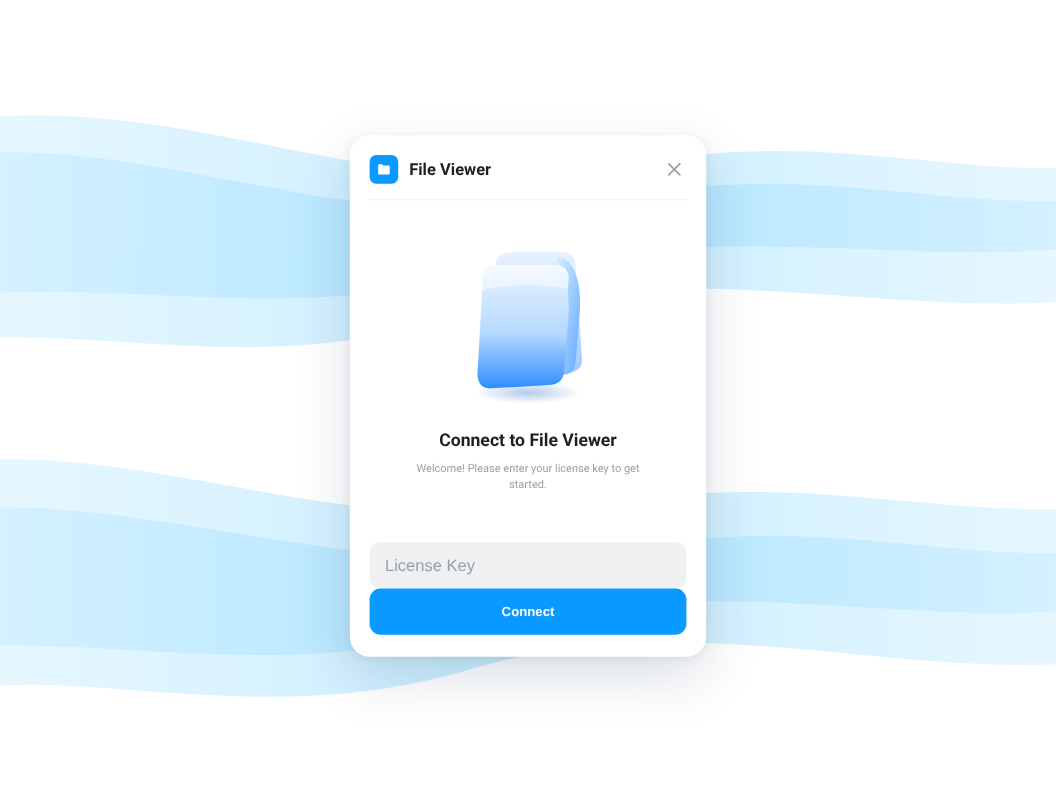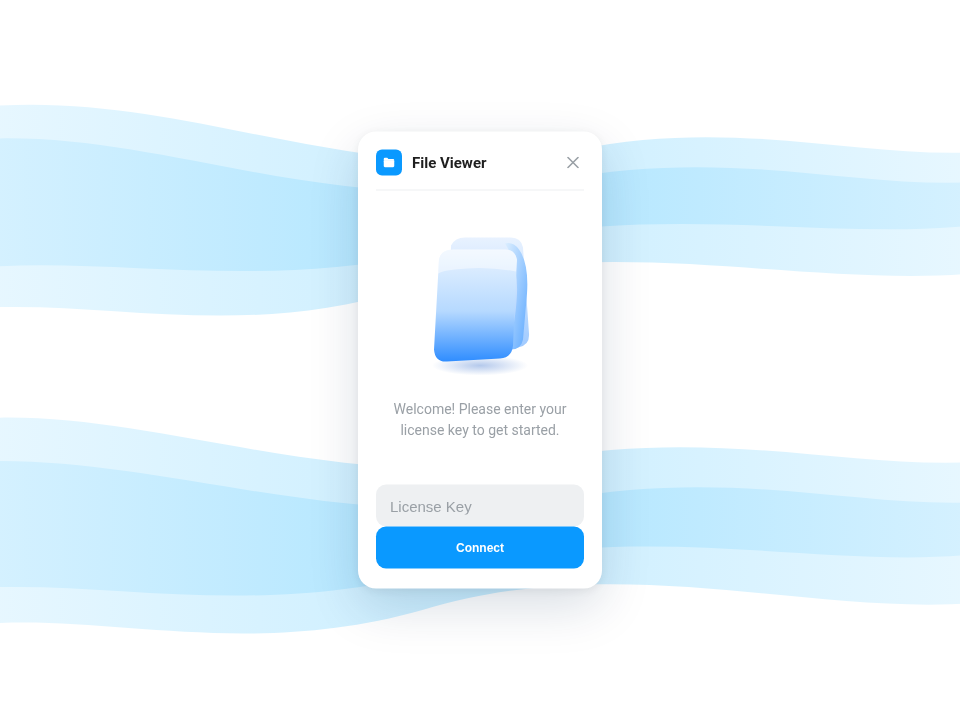--- a/index.html
+++ b/index.html
@@ -11,21 +11,21 @@
   }
   .wave {
     position: absolute; left: -10%; width: 120%;
     pointer-events: none;
   }
   
   .modal {
     position: absolute;
     left: 50%; top: 50%;
     transform: translate(-50%, -50%);
-    width: 244px;
+    width: 324px;
     background: #ffffff;
     border-radius: 18px;
     box-shadow: 0 18px 50px rgba(0, 40, 80, 0.15), 0 2px 8px rgba(0,0,0,0.06);
     padding: 18px 18px 20px 18px;
     display: flex; flex-direction: column;
   }
   
   .modal-header {
     display: flex; align-items: center; gap: 10px;
     padding-bottom: 14px;
@@ -56,21 +56,21 @@
   .folder-wrap {
     width: 160px; height: 170px;
     display: flex; align-items: center; justify-content: center;
     position: relative;
   }
   .modal h2 {
     font-size: 16px; font-weight: 700; color: #1f1f1f;
     margin-top: 10px;
   }
   .modal p {
-    font-size: 14px; color: #9aa0a6;
+    font-size: 10px; color: #9aa0a6;
     margin-top: 10px; line-height: 1.5;
     max-width: 230px;
   }
   
   .form { margin-top: 44px; display: flex; flex-direction: column; gap: 0; }
   .license-input {
     width: 100%; height: 42px;
     background: #eef0f2; border: none; border-radius: 10px;
     padding: 0 14px; font-size: 15px; color: #333;
     outline: none;
@@ -145,20 +145,21 @@
             <stop offset="100%" stop-color="rgba(40,100,200,0)"></stop>
           </radialGradient>
         </defs>
         <ellipse cx="75" cy="142" rx="48" ry="10" fill="url(#shadow)"></ellipse>
         <path d="M46 22 Q50 14 60 14 L106 14 Q116 14 118 24 L124 110 Q125 122 113 124 L58 130 Q46 131 44 119 Z" fill="url(#fold-back)"></path>
         <path d="M100 20 Q108 18 114 26 Q124 40 122 70 L118 116 Q116 126 106 126 L100 126 Q110 110 112 70 Q113 40 100 20 Z" fill="url(#flap)"></path>
         <path d="M34 36 Q36 26 48 26 L100 26 Q110 26 112 36 L108 122 Q107 134 95 135 L42 138 Q30 139 29 126 Z" fill="url(#fold-front)"></path>
         <path d="M34 36 Q36 26 48 26 L100 26 Q110 26 112 36 L111 48 Q80 42 50 46 Q38 47 33 50 Z" fill="#ffffff" opacity="0.45"></path>
       </svg>
     </div>
+    <h2>Connect to File Viewer</h2>
     <p>Welcome! Please enter your license key to get started.</p>
   </div>
 
   <div class="form">
     <input class="license-input" type="text" placeholder="License Key" style="">
     <button class="connect-btn">Connect</button>
   </div>
 </div>
 
 </body></html>

